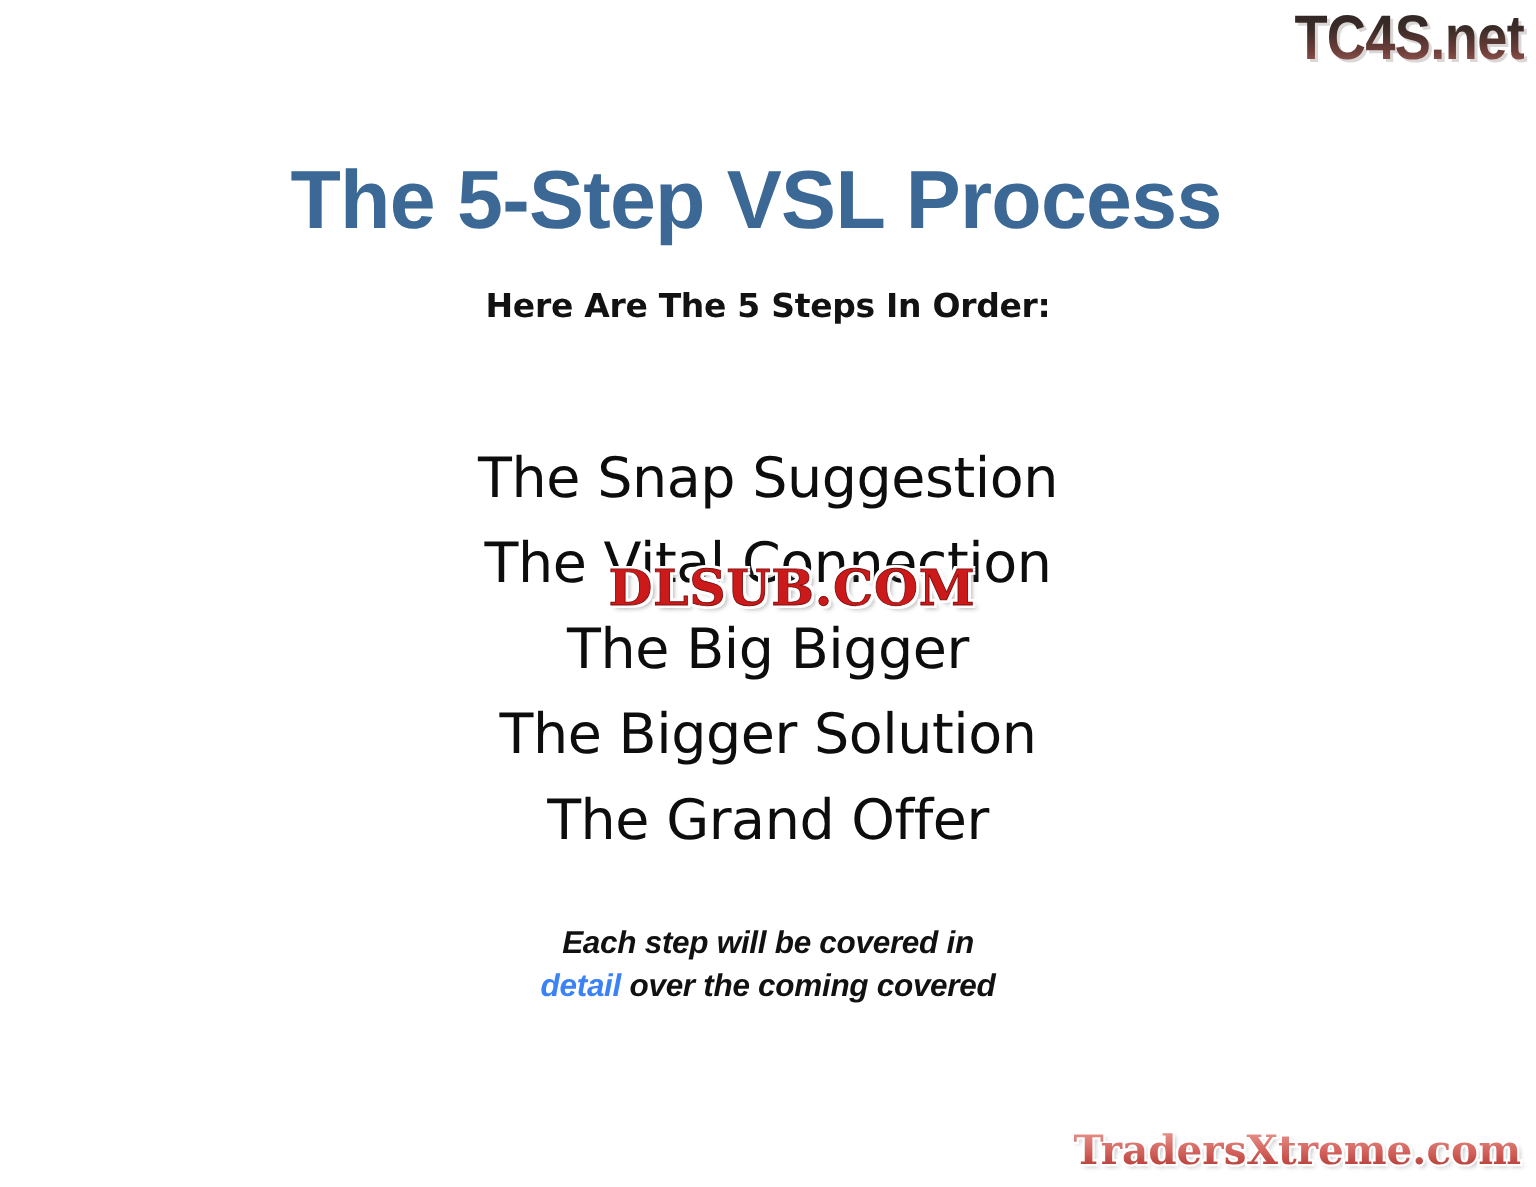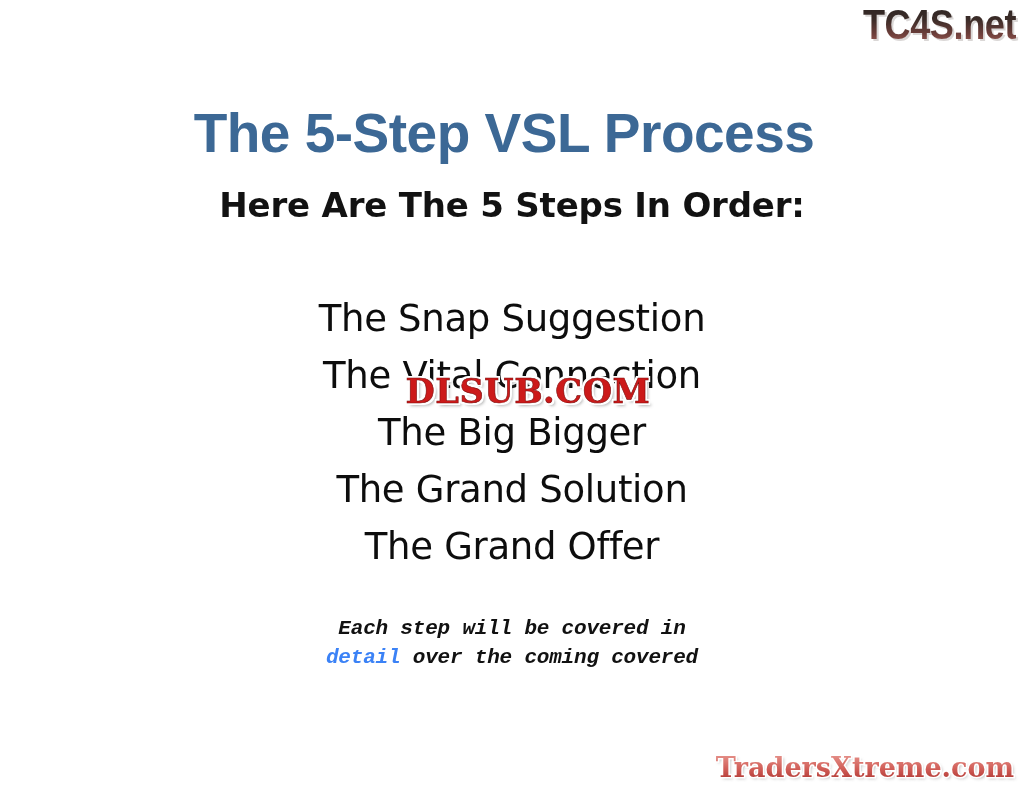--- a/index.html
+++ b/index.html
@@ -71,21 +71,21 @@
 
   
   #subtitle {
     position: absolute;
     top: 189px;
     left: 0;
     width: 1024px;
     text-align: center;
     font-family: "DejaVu Sans", sans-serif;
     font-weight: bold;
-    font-size: 34px;
+    font-size: 22px;
     line-height: 32px;
     letter-spacing: -0.2px;
     color: #121212;
     white-space: nowrap;
   }
 
   
   #steps-list {
     position: absolute;
     top: 290px;
@@ -132,21 +132,21 @@
     white-space: nowrap;
   }
 
   
   #footer-note {
     position: absolute;
     top: 614px;
     left: 0;
     width: 1024px;
     text-align: center;
-    font-family: Liberation Mono, monospace;
+    font-family: Liberation Sans, sans-serif;
     font-weight: bold;
     font-style: italic;
     font-size: 21px;
     line-height: 29px;
     color: #111111;
     letter-spacing: -0.2px;
   }
   #footer-note .hl {
     color: #3b82f6;
   }
@@ -200,21 +200,21 @@
   </div>
 
   <div id="page-title">The 5-Step VSL Process</div>
 
   <div id="subtitle">Here Are The 5 Steps In Order:</div>
 
   <div id="steps-list">
     <div class="step-line">The Snap Suggestion</div>
     <div class="step-line">The Vital Connection</div>
     <div class="step-line">The Big Bigger</div>
-    <div class="step-line">The Grand Solution</div>
+    <div class="step-line">The Bigger Solution</div>
     <div class="step-line">The Grand Offer</div>
   </div>
 
   <div id="dlsub-watermark">
     <span class="wm-text">DLSUB.COM</span>
   </div>
 
   <div id="footer-note">
     <div>Each step will be covered in</div>
     <div><span class="hl">detail</span><span> over the coming covered</span></div>

